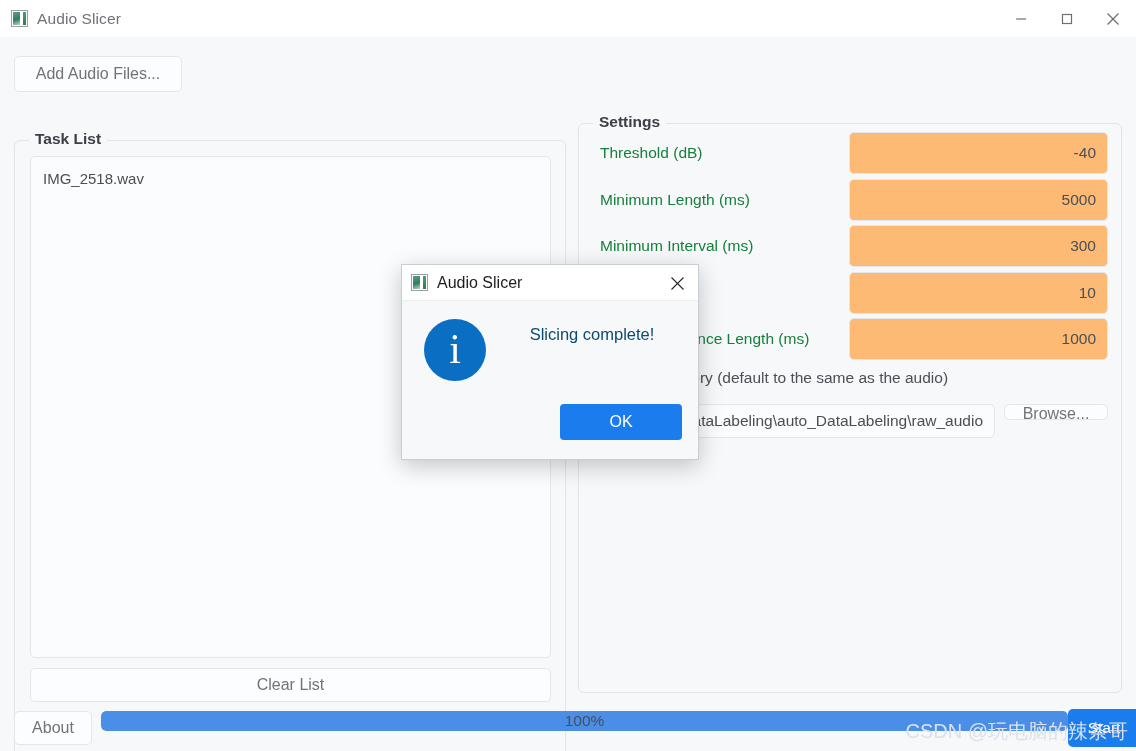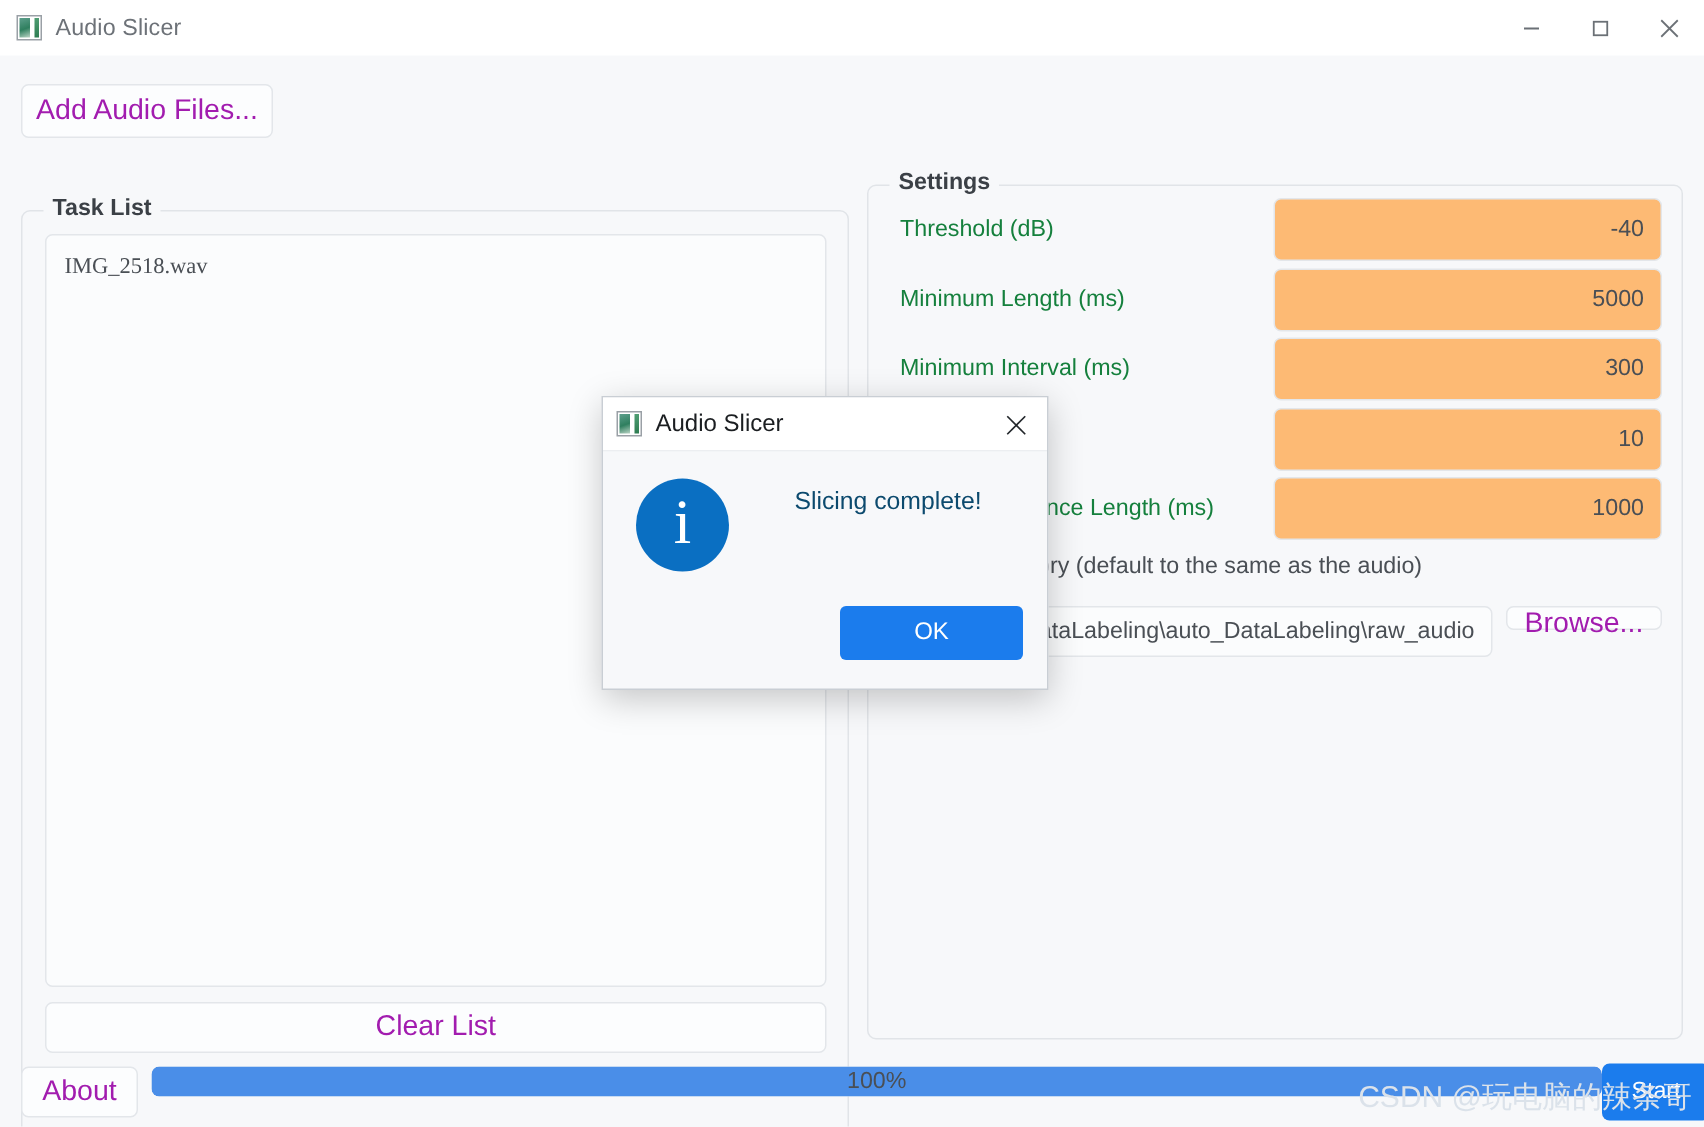--- a/index.html
+++ b/index.html
@@ -51,22 +51,22 @@
     display: flex; align-items: center; justify-content: center;
     color: #6b7076;
   }
   .win-btn svg { display:block; }
 
   
   .btn-light {
     background: #fcfdfe;
     border: 1px solid #e3e6ea;
     border-radius: 5px;
-    color: #a21caf;
-    font-size: 19px;
+    color: #737373;
+    font-size: 16px;
     font-family: "Liberation Sans", sans-serif;
     cursor: pointer;
   }
 
   #add-files-btn {
     position: absolute; left: 14px; top: 56px;
     width: 168px; height: 36px;
   }
 
   
@@ -91,21 +91,20 @@
 
   
   #task-listbox {
     position: absolute; left: 15px; top: 15px;
     width: 521px; height: 502px;
     background: #fbfcfd;
     border: 1px solid #e3e6ea;
     border-radius: 5px;
     padding: 10px 0 0 0;
     overflow: hidden;
-    font-family: Liberation Serif, serif;
   }
   .task-item {
     padding: 3px 12px;
     font-size: 15px;
     color: #4a4f55;
   }
   #clear-list-btn {
     position: absolute; left: 15px; top: 527px;
     width: 521px; height: 34px;
   }

